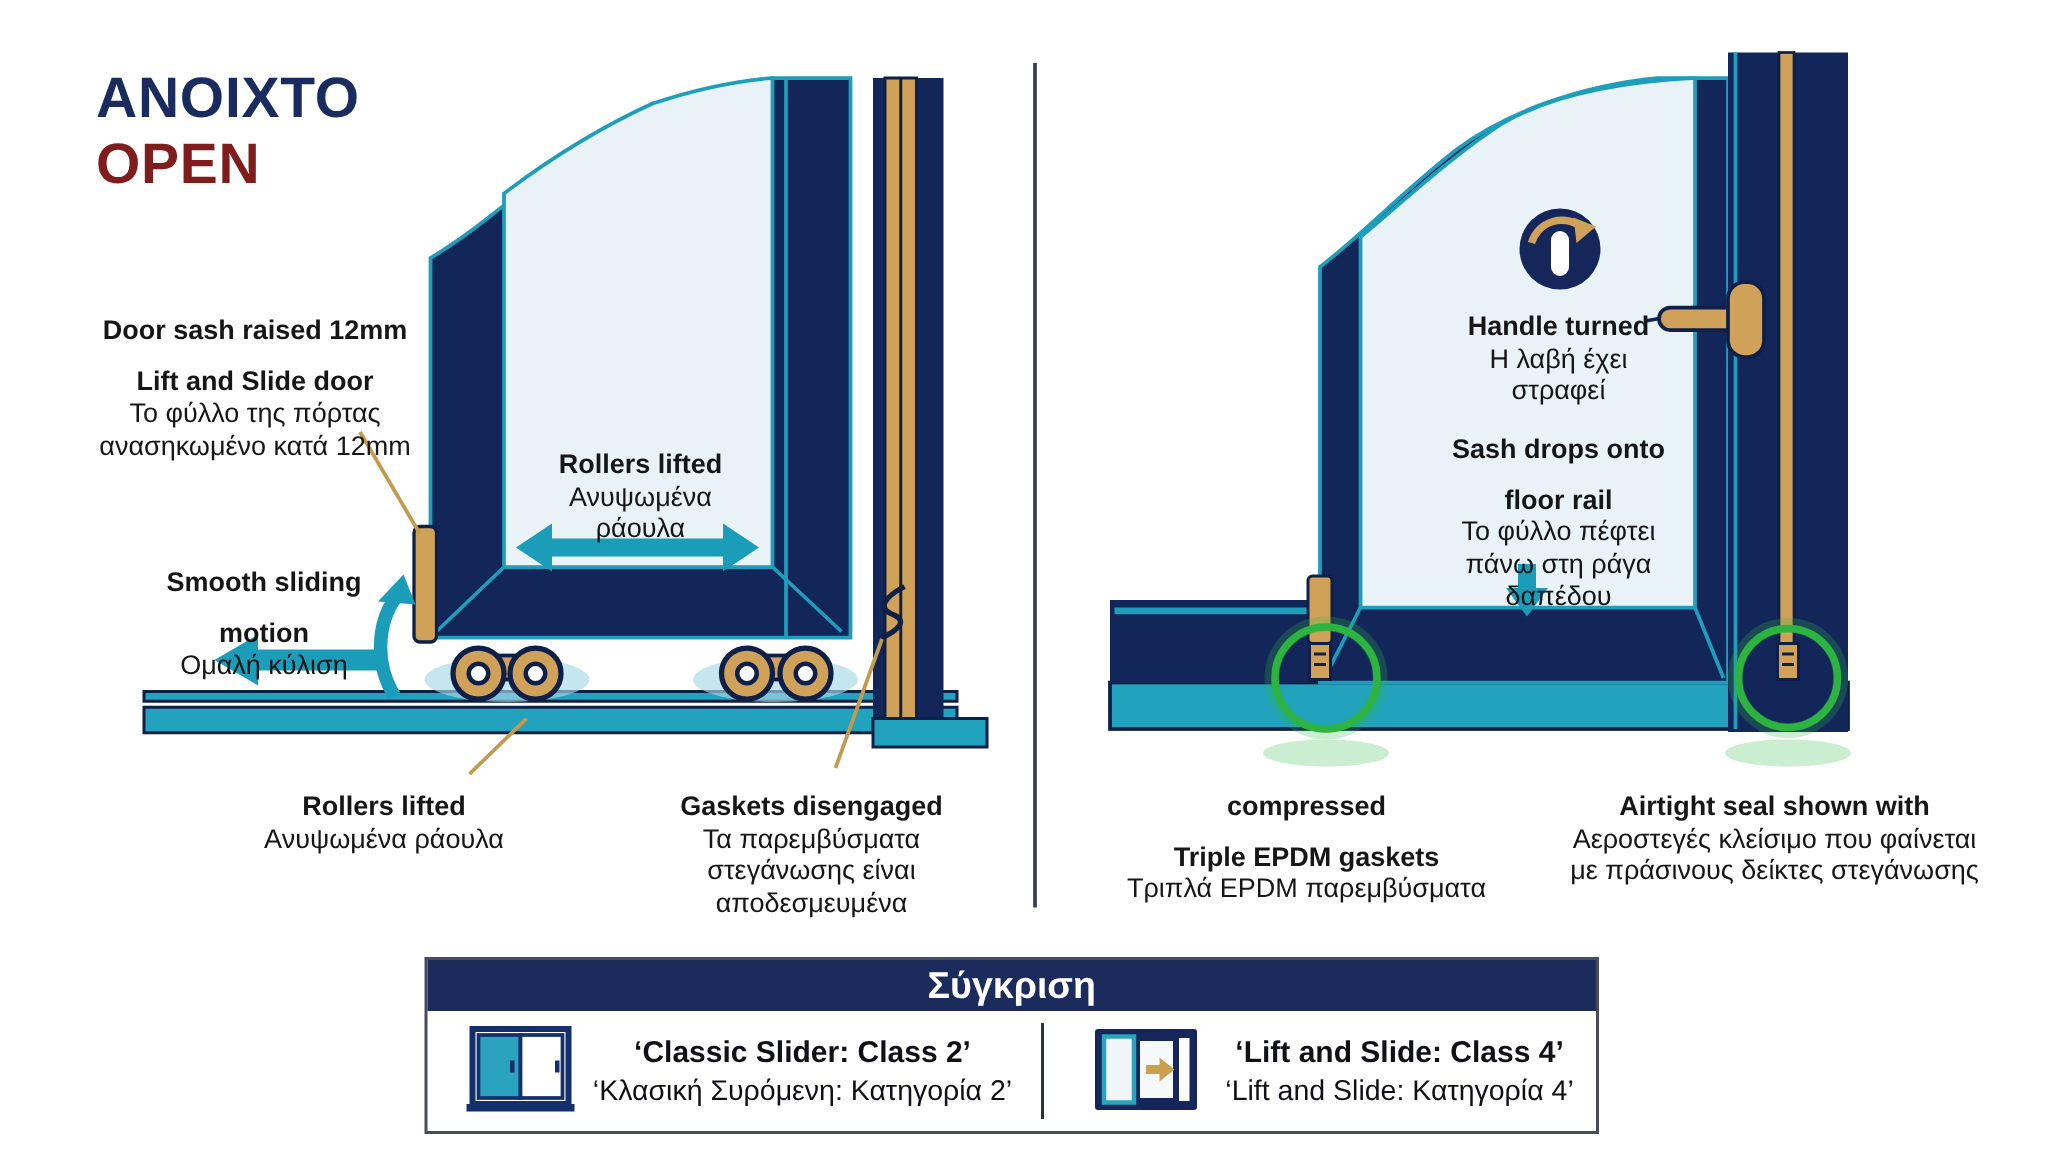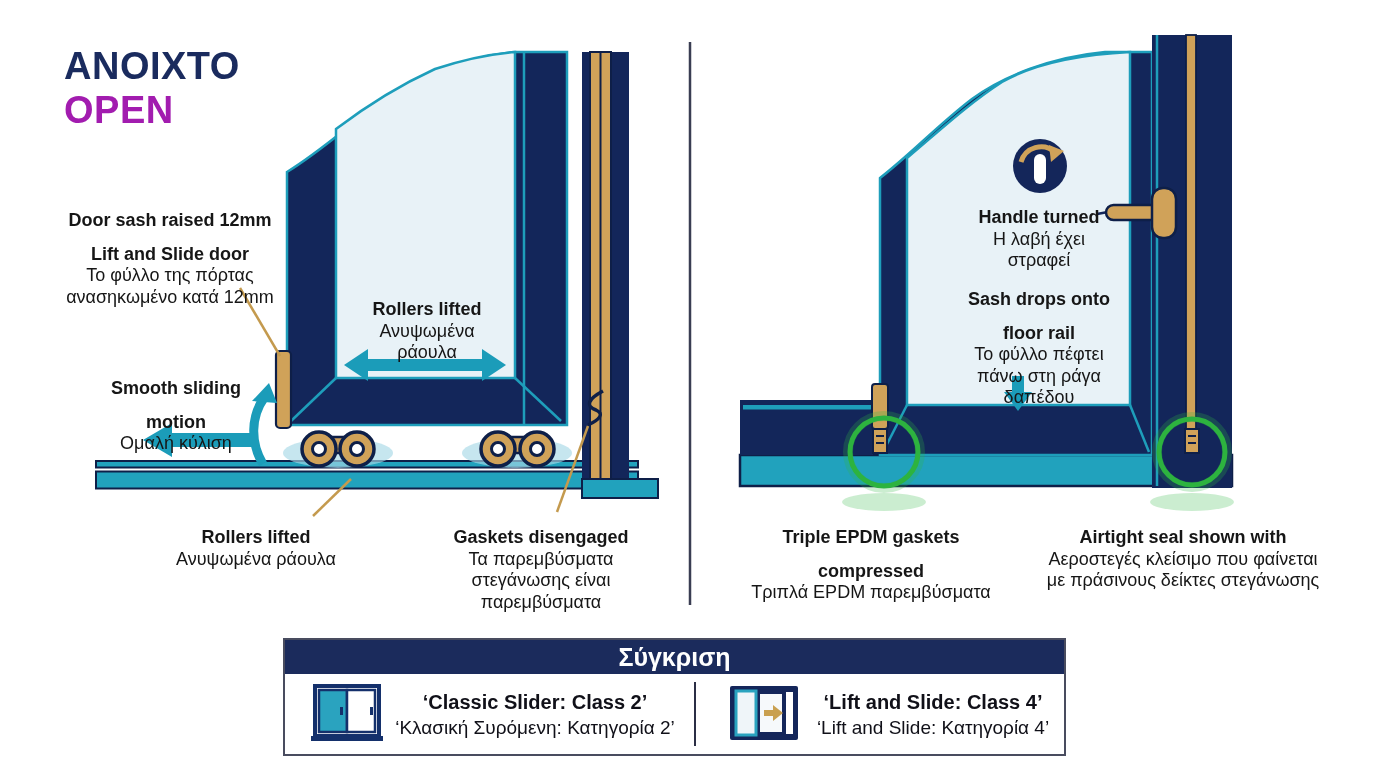--- a/index.html
+++ b/index.html
@@ -1,21 +1,21 @@
 <!DOCTYPE html>
 <html><head>
 <meta charset="utf-8">
 <style>
   html,body{margin:0;padding:0;background:#ffffff;}
   #canvas{position:relative;width:1376px;height:768px;background:#ffffff;overflow:hidden;
           font-family:"Liberation Sans",sans-serif;}
   svg.layer{position:absolute;left:0;top:0;}
   .title{position:absolute;font-weight:700;font-size:38px;line-height:44px;letter-spacing:.5px;}
   .title .gr{color:#1A2B5E;}
-  .title .en{color:#a21caf;}
+  .title .en{color:#7f1d1d;}
   .lbl{position:absolute;transform:translateX(-50%);text-align:center;color:#161616;
        font-size:18px;line-height:21.5px;white-space:nowrap;}
   .lbl b{display:block;font-weight:700;margin-top:12px;}
   .lbl span{display:block;}
   .table{position:absolute;left:283px;top:638px;width:779px;border:2px solid #494C5F;background:#fff;}
   .table-header{height:34px;background:#1B2B5C;color:#fff;font-weight:700;font-size:25px;
                 line-height:34px;text-align:center;}
   .table-body{position:relative;display:flex;height:80px;align-items:center;gap:17px;}
   .cell{display:flex;align-items:center;height:100%;}
   .cell1{width:52.5%;}
@@ -152,41 +152,41 @@
 
   <div class="lbl" style="left:256px;top:515px;">
     <b>Rollers lifted</b>
     <span>Ανυψωμένα ράουλα</span>
   </div>
 
   <div class="lbl" style="left:541px;top:515px;">
     <b>Gaskets disengaged</b>
     <span>Τα παρεμβύσματα</span>
     <span>στεγάνωσης είναι</span>
-    <span>παρεμβύσματα</span>
+    <span>αποδεσμευμένα</span>
   </div>
 
 
   <div class="lbl" style="left:1039px;top:277px;">
     <b>Sash drops onto</b>
     <b>floor rail</b>
     <span>Το φύλλο πέφτει</span>
     <span>πάνω στη ράγα</span>
     <span>δαπέδου</span>
   </div>
 
   <div class="lbl" style="left:1039px;top:195px;">
     <b>Handle turned</b>
     <span>Η λαβή έχει</span>
     <span>στραφεί</span>
   </div>
 
   <div class="lbl" style="left:871px;top:515px;">
+    <b>compressed</b>
     <b>Triple EPDM gaskets</b>
-    <b>compressed</b>
     <span>Τριπλά EPDM παρεμβύσματα</span>
   </div>
 
   <div class="lbl" style="left:1183px;top:515px;">
     <b>Airtight seal shown with</b>
     <span>Αεροστεγές κλείσιμο που φαίνεται</span>
     <span>με πράσινους δείκτες στεγάνωσης</span>
   </div>
 
   <div class="table">

